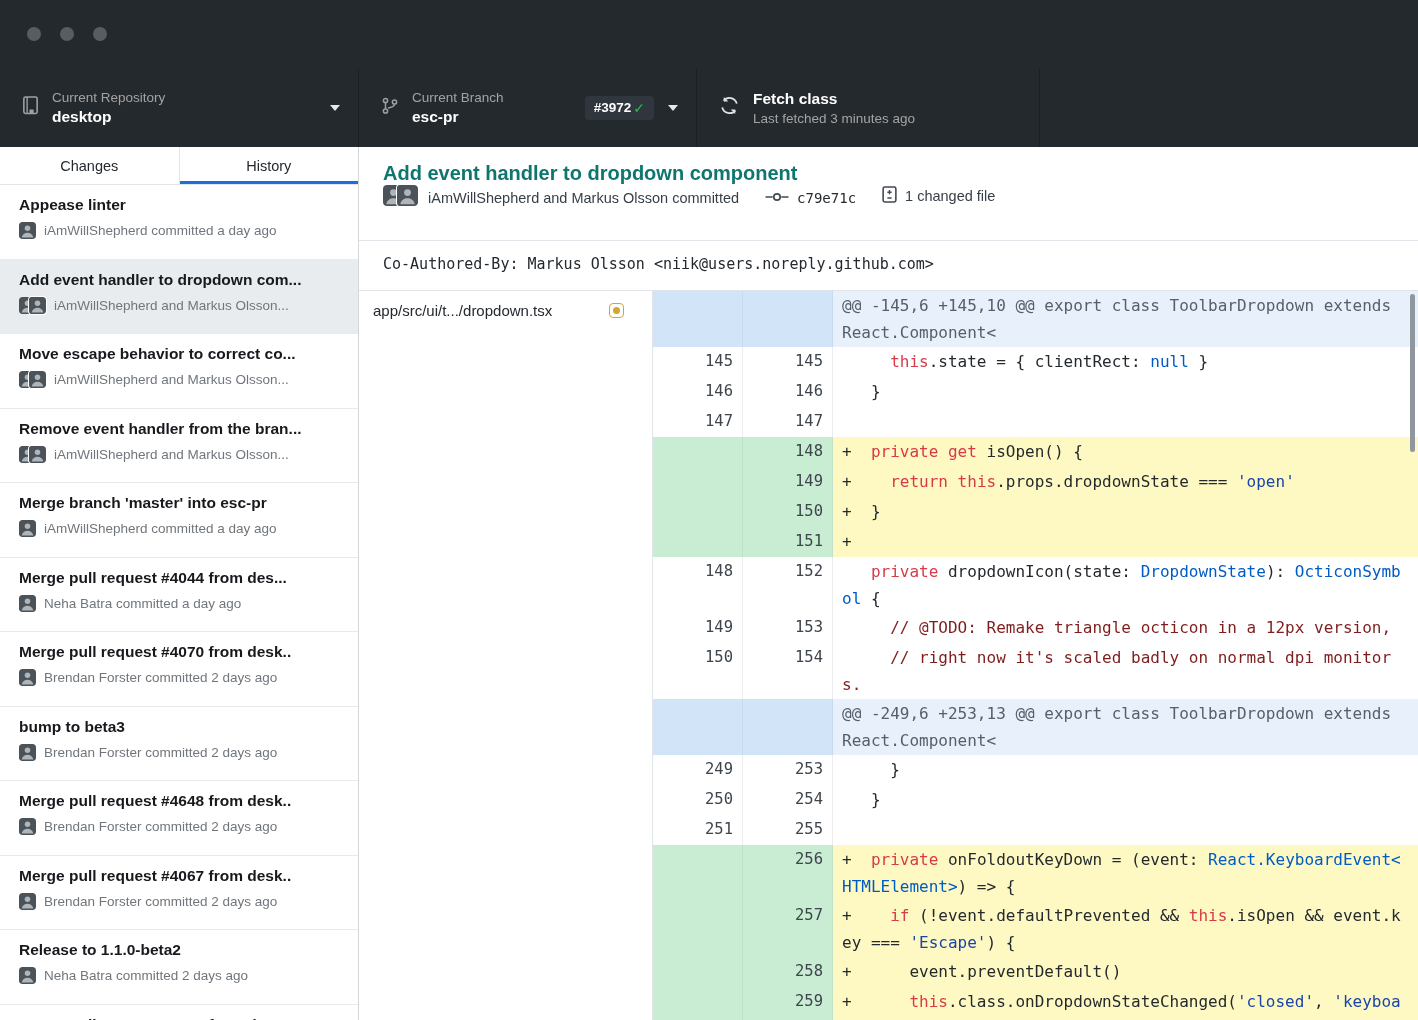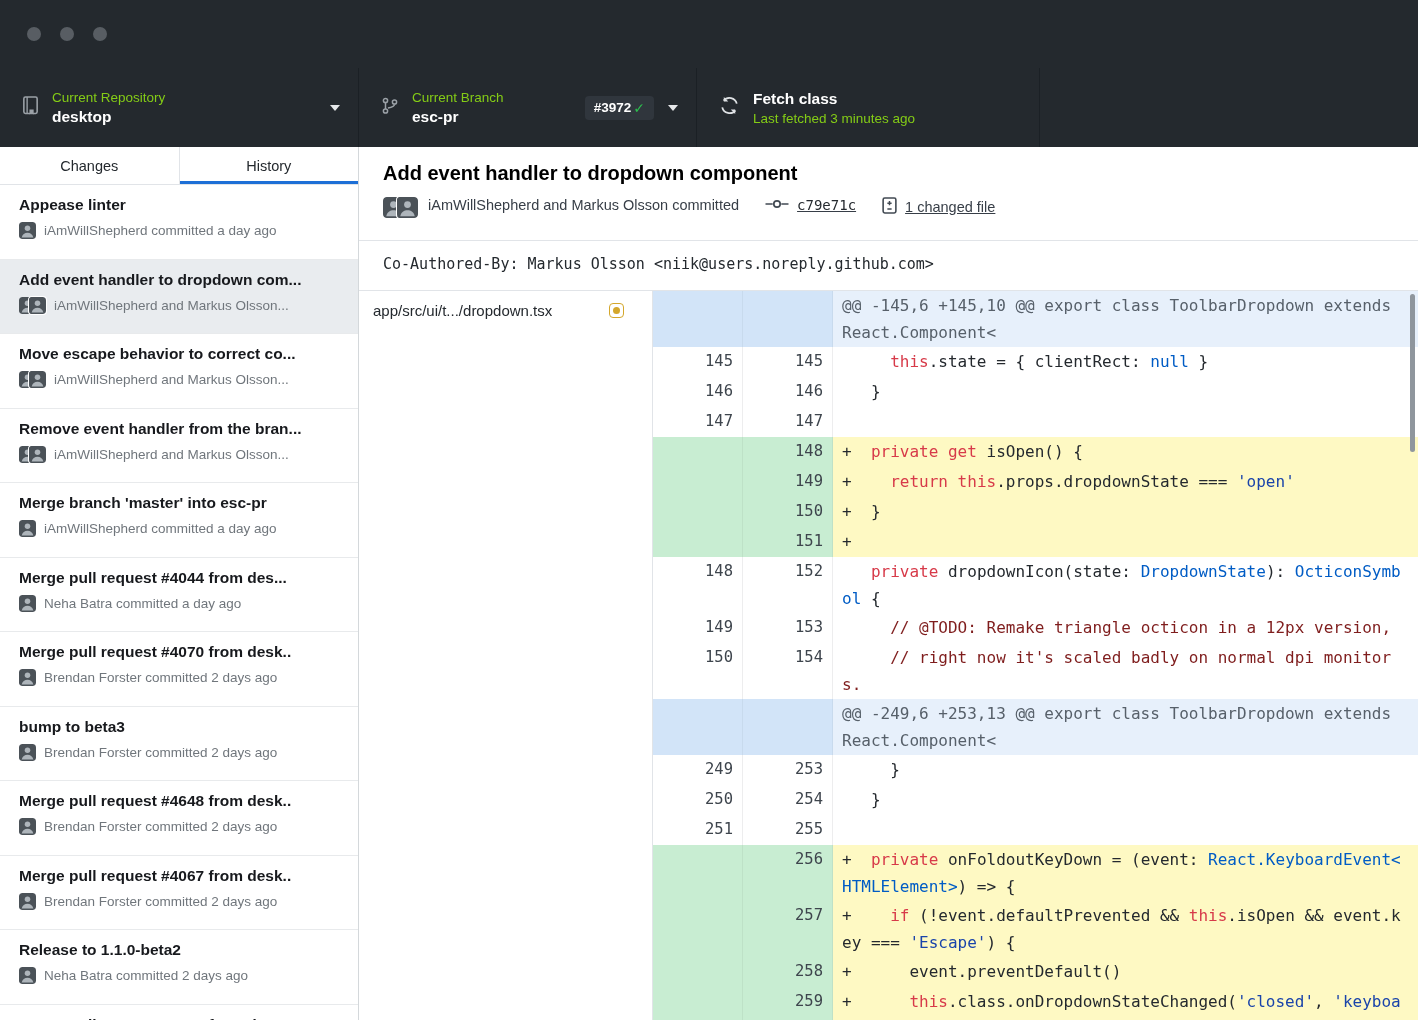--- a/index.html
+++ b/index.html
@@ -11,21 +11,21 @@
   .tl { width:14px; height:14px; border-radius:50%; background:#585d63; border:none; }
 
   
   .toolbar { height:79px; background:#24292e; display:flex; }
   .tb-sec { display:flex; align-items:center; border-right:1px solid #1b2025; padding:0 18px 0 22px; cursor:default; }
   .tb-repo { width:359px; }
   .tb-branch { width:338px; }
   .tb-fetch { width:343px; }
   .tb-fill { flex:1; }
   .tb-text { margin-left:13px; min-width:0; }
-  .tb-label { font-size:13.5px; color:#84cc16; margin-bottom:3px; white-space:nowrap; }
+  .tb-label { font-size:13.5px; color:#a3a3a3; margin-bottom:3px; white-space:nowrap; }
   .tb-value { font-size:15.5px; font-weight:700; color:#fff; white-space:nowrap; }
   .chev { width:0; height:0; border-left:5px solid transparent; border-right:5px solid transparent; border-top:6px solid #e6e8ea; margin-left:auto; flex:none; }
   .pr-badge { margin-left:auto; margin-right:14px; background:#30363d; border-radius:4px; padding:4px 9px; display:flex; align-items:center; gap:2px; font-size:13.5px; font-weight:700; color:#fff; flex:none; }
   .pr-check { color:#2cbe4e; font-size:14px; font-weight:700; }
 
   
   .content { display:flex; height:873px; }
   .sidebar { width:359px; flex:none; border-right:1px solid #d4d8db; background:#fff; display:flex; flex-direction:column; }
   .main { flex:1; min-width:0; display:flex; flex-direction:column; }
 
@@ -43,25 +43,25 @@
   .commit-meta { display:flex; align-items:center; gap:8px; margin-top:8px; }
   .commit-meta-text { font-size:13.5px; color:#70767c; white-space:nowrap; overflow:hidden; }
   .avatar-stack { display:flex; flex:none; }
   .avatar { width:17px; height:17px; display:inline-flex; border-radius:3px; overflow:hidden; }
   .avatar svg { width:100%; height:100%; display:block; }
   .avatar.overlap { margin-left:-7px; box-shadow:0 0 0 1px #fff; }
   .avatar.lg { width:21px; height:21px; }
 
   
   .commit-header { padding:15px 24px 0; height:93px; flex:none; }
-  .commit-title-main { font-size:20px; font-weight:600; color:#000000; white-space:nowrap; overflow:hidden; }
-  .commit-meta-main { display:flex; align-items:flex-start; margin-top:12px; font-size:14.5px; color:#373e47; }
+  .commit-title-main { font-size:20px; font-weight:600; color:#0f766e; white-space:nowrap; overflow:hidden; }
+  .commit-meta-main { display:flex; align-items:flex-end; font-size:14.5px; color:#373e47; }
   .byline-avatars { display:flex; margin-right:10px; }
   .meta-group { display:flex; align-items:center; gap:8px; }
-  .meta-group + .meta-group { margin-left:26px;text-decoration:underline; }
+  .meta-group + .meta-group { margin-left:26px; }
   .sha { font-family:"DejaVu Sans Mono","Liberation Mono",monospace; font-size:14px; color:#24292e; }
 
   .commit-desc { border-top:1px solid #e1e4e8; height:50px; padding:14px 24px 0; font-family:"DejaVu Sans Mono","Liberation Mono",monospace; font-size:15px; color:#24292e; flex:none; white-space:nowrap; overflow:hidden; }
 
   
   .diff-area { border-top:1px solid #e1e4e8; flex:1; min-height:0; display:flex; position:relative; }
   .file-col { width:294px; flex:none; border-right:1px solid #e1e4e8; background:#fff; }
   .file-row { height:38px; display:flex; align-items:center; justify-content:space-between; padding:0 28px 0 14px;text-align:center; }
   .file-path { font-size:15px; color:#24292e; white-space:nowrap; overflow:hidden; }
   .status-modified { width:15px; height:15px; flex:none; border:1.5px solid #d4a72c; border-radius:4px; display:flex; align-items:center; justify-content:center; margin-left:8px; }

